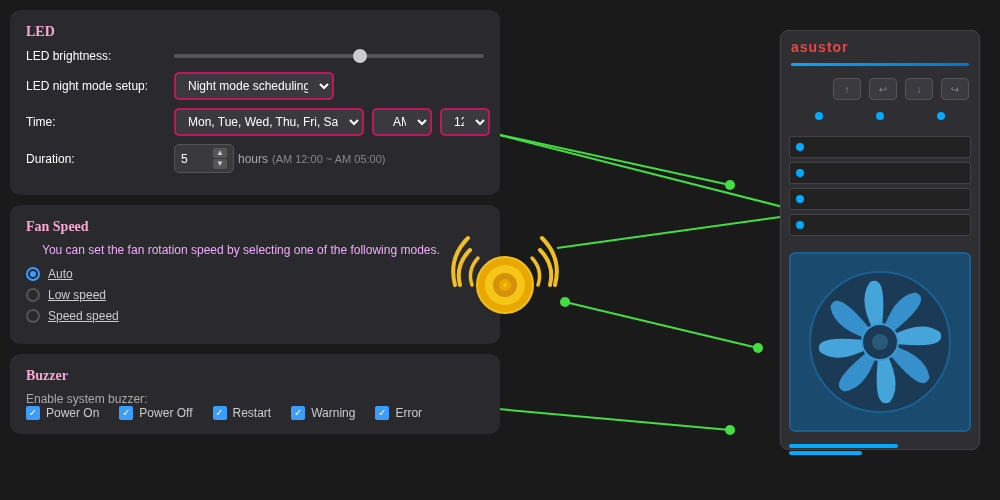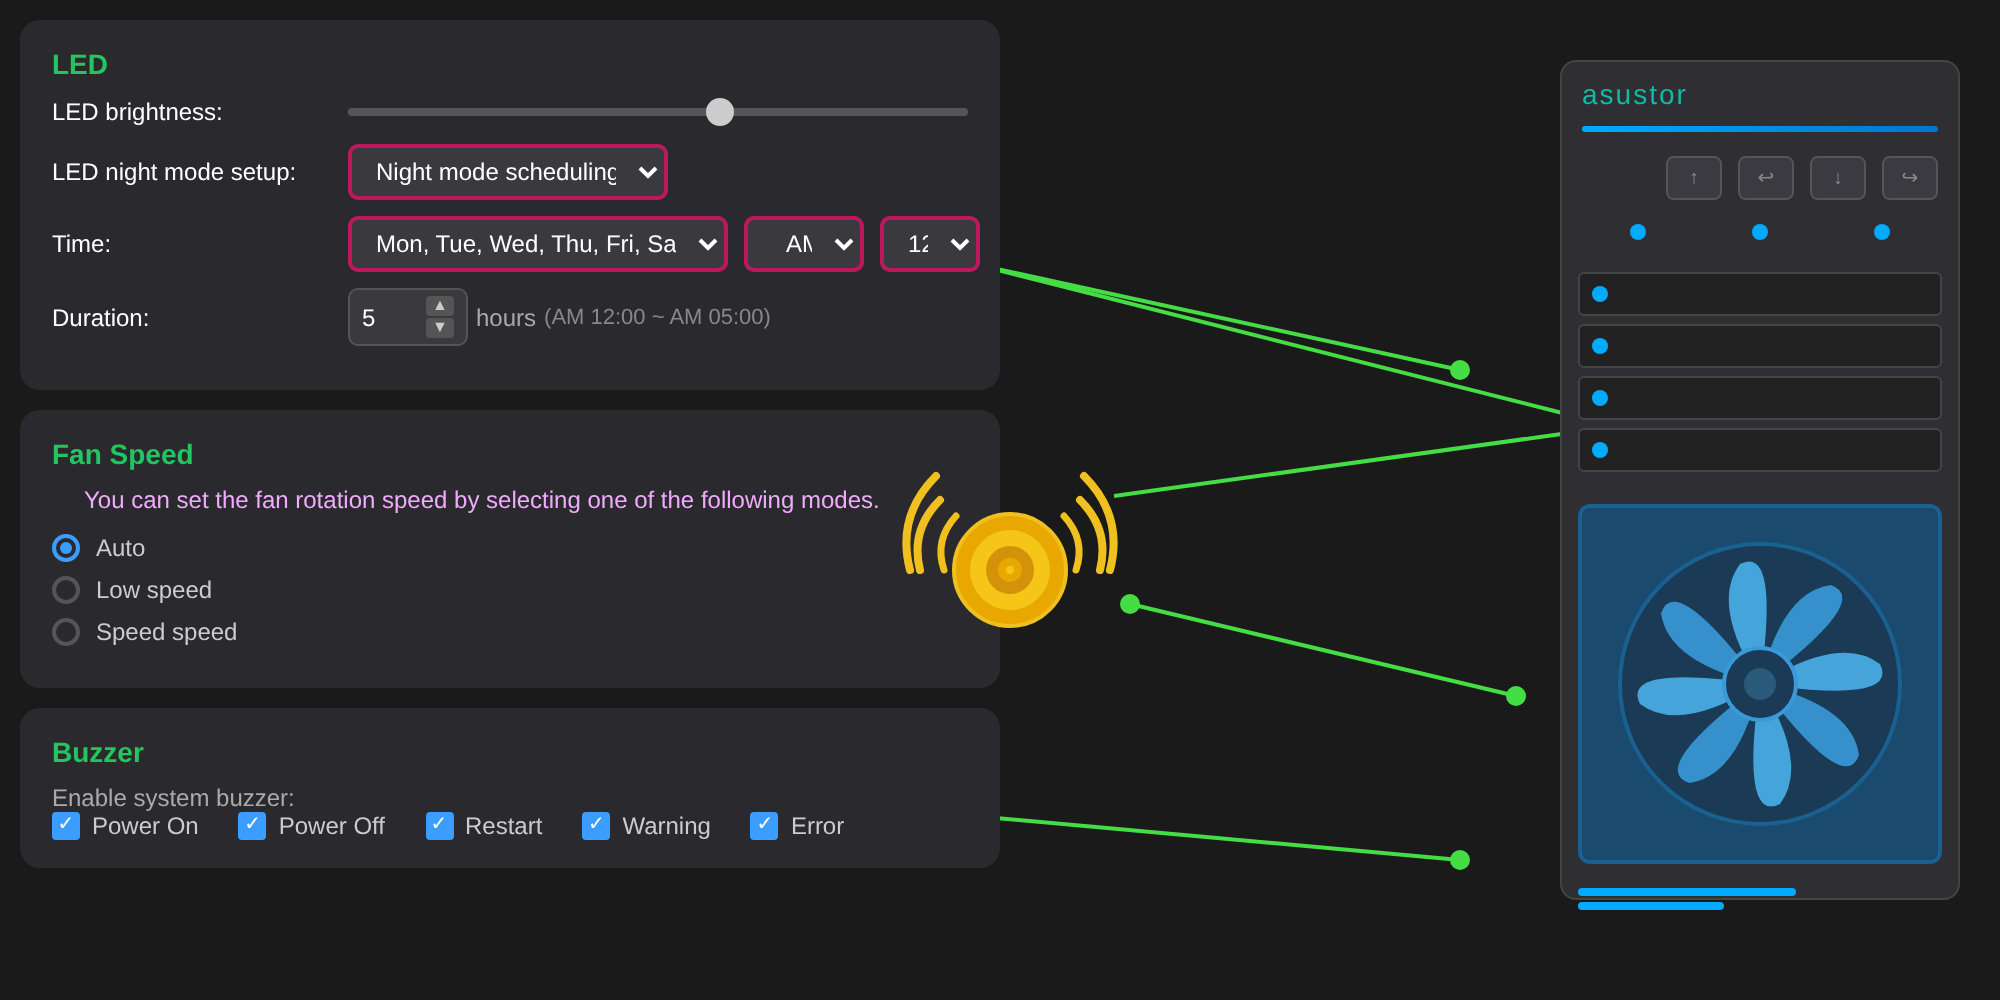--- a/index.html
+++ b/index.html
@@ -24,22 +24,23 @@
     .card {
       background: #2a2a2e;
       border-radius: 10px;
       padding: 14px 16px;
       margin-bottom: 10px;
     }
 
     .card-title {
       font-size: 14px;
       font-weight: 600;
-      color: #22c55e;
+      color: #f9a8d4;
       margin-bottom: 8px;
+      font-family: Liberation Serif, serif;
     }
 
     .row {
       display: flex;
       align-items: center;
       margin-bottom: 8px;
       gap: 8px;
     }
 
     .label {
@@ -193,20 +194,21 @@
     .radio-dot {
       width: 6px;
       height: 6px;
       background: #3a9dff;
       border-radius: 50%;
     }
 
     .radio-label {
       color: #ccc;
       font-size: 12px;
+      text-decoration: underline;
     }
 
     
     .buzzer-row {
       display: flex;
       align-items: center;
       flex-wrap: wrap;
       gap: 0;
     }
 
@@ -288,22 +290,22 @@
       height: 420px;
       position: absolute;
       right: 0;
       top: 0;
       border: 1px solid #444;
     }
 
     .nas-brand {
       padding: 8px 10px;
       font-size: 14px;
-      font-weight: normal;
-      color: #14b8a6;
+      font-weight: bold;
+      color: #ef4444;
       letter-spacing: 1px;
     }
 
     .nas-strip {
       height: 3px;
       background: linear-gradient(to right, #00aaff, #0077cc);
       margin: 0 10px 8px 10px;
       border-radius: 2px;
     }
 

